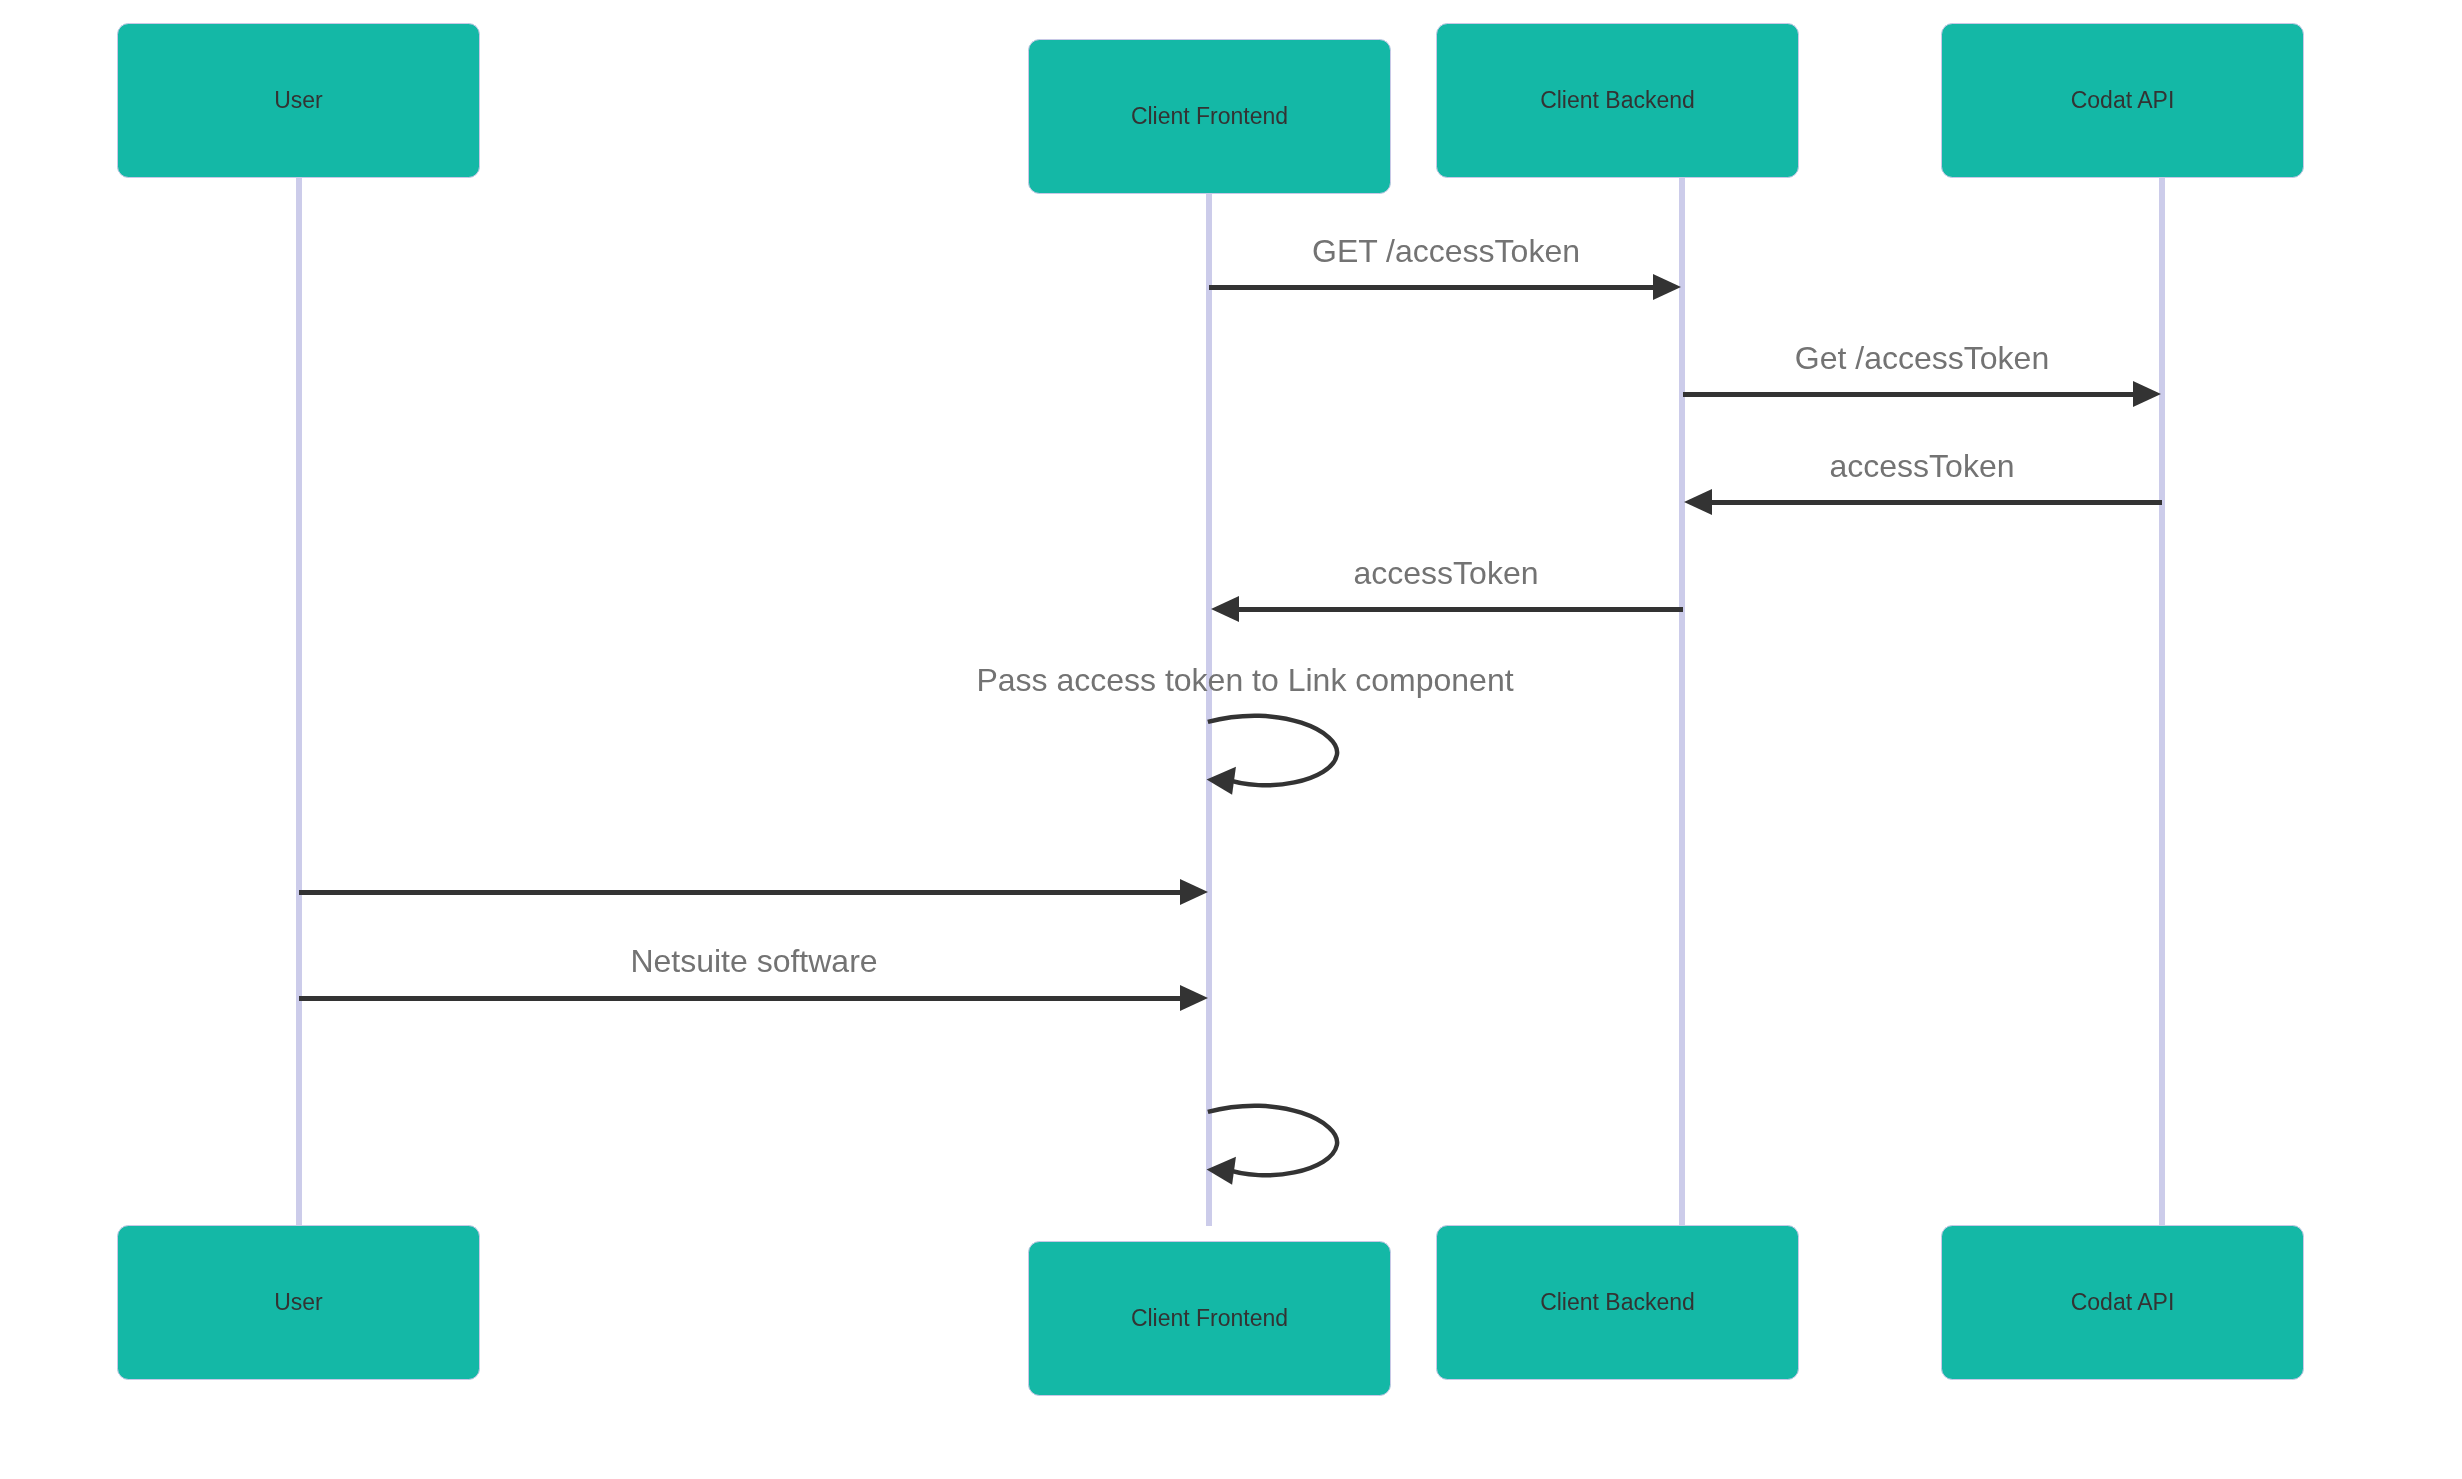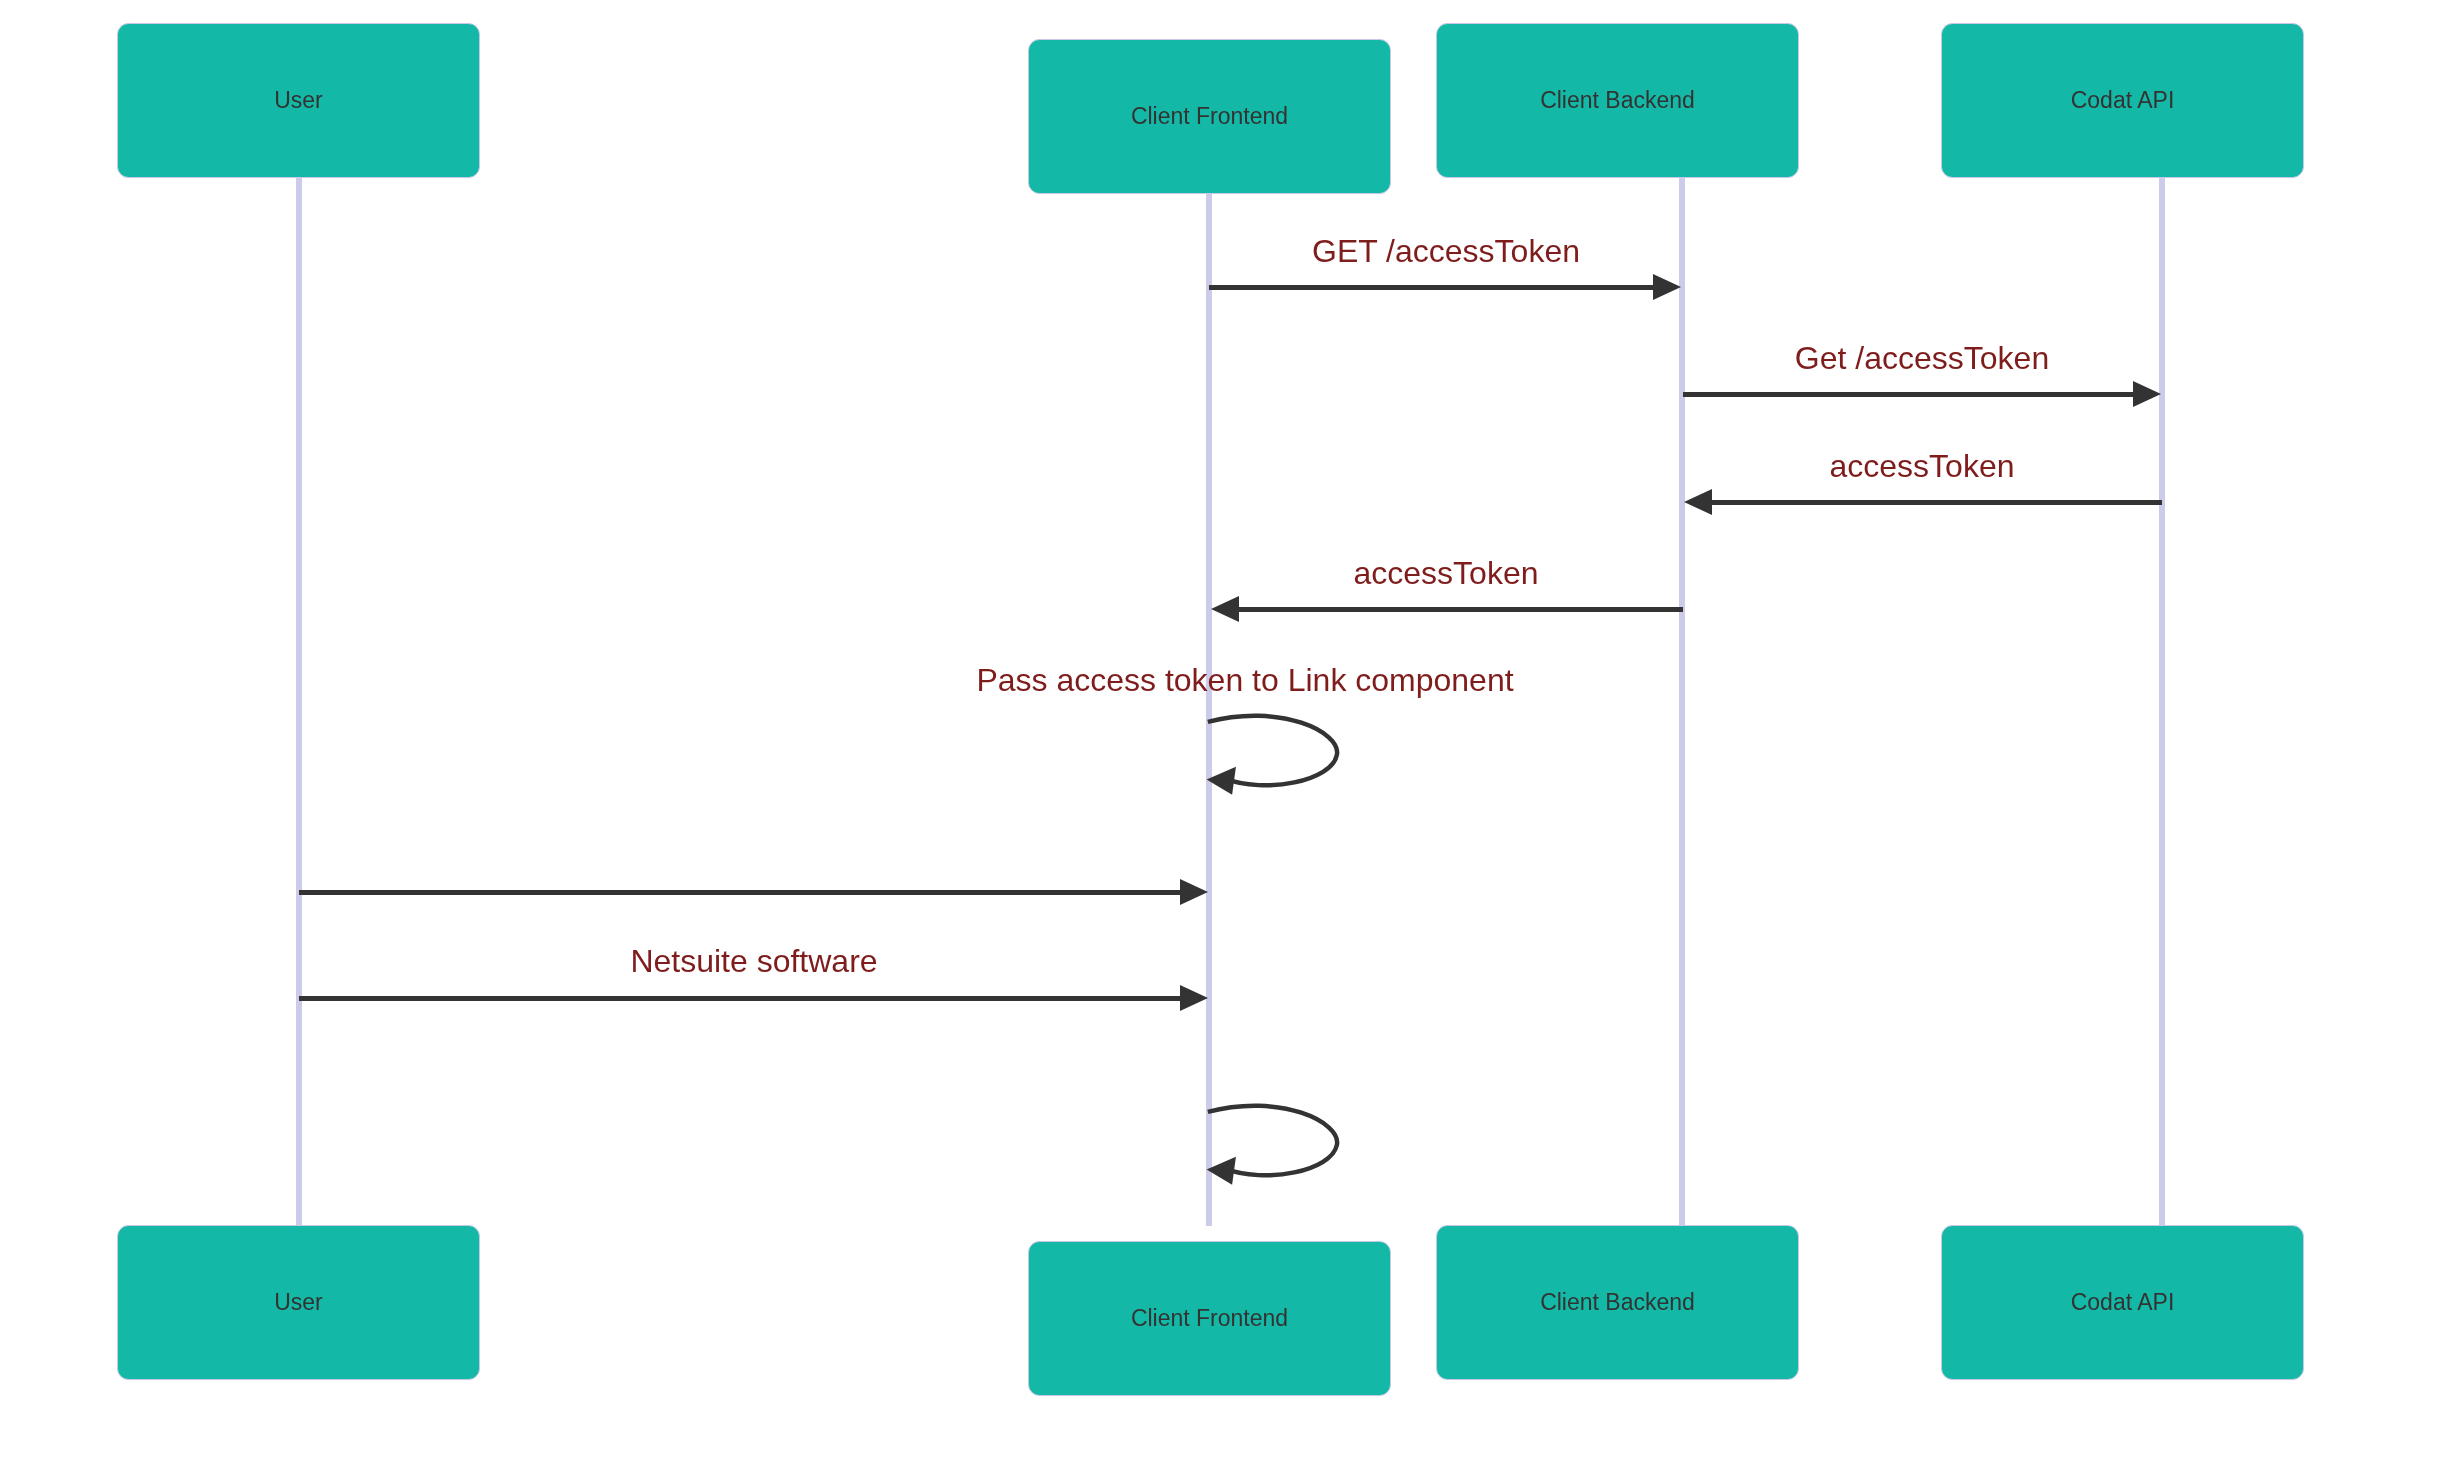--- a/index.html
+++ b/index.html
@@ -29,21 +29,21 @@
   }
   .actor.top{top:23px;}
   .actor.bottom{top:1225px;}
   #actor-top-user,#actor-bottom-user{left:117px;}
   #actor-top-frontend,#actor-bottom-frontend{left:1028px;margin-top:16px;}
   #actor-top-backend,#actor-bottom-backend{left:1436px;}
   #actor-top-codat,#actor-bottom-codat{left:1941px;}
   
   .msg-label{
     position:absolute;transform:translate(-50%,-50%);
-    white-space:nowrap;font-size:32px;color:#7f1d1d;
+    white-space:nowrap;font-size:32px;color:#737373;
   }
   #m1-label{left:1446px;top:251px;}
   #m2-label{left:1922px;top:358px;}
   #m3-label{left:1922px;top:466px;}
   #m4-label{left:1446px;top:573px;}
   #m5-label{left:1209px;top:680px;margin-left:36px;}
   #m6-label{left:754px;top:855px;}
   #m7-label{left:754px;top:961px;}
   #m8-label{left:1209px;top:1068px;}
   

